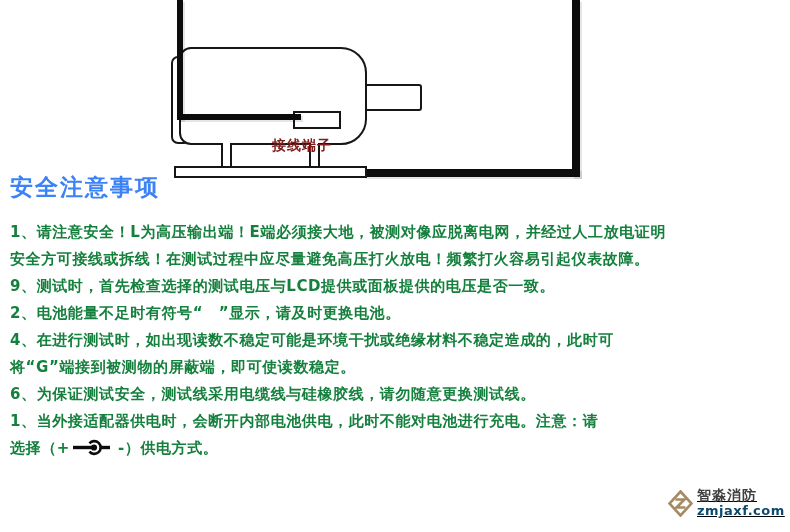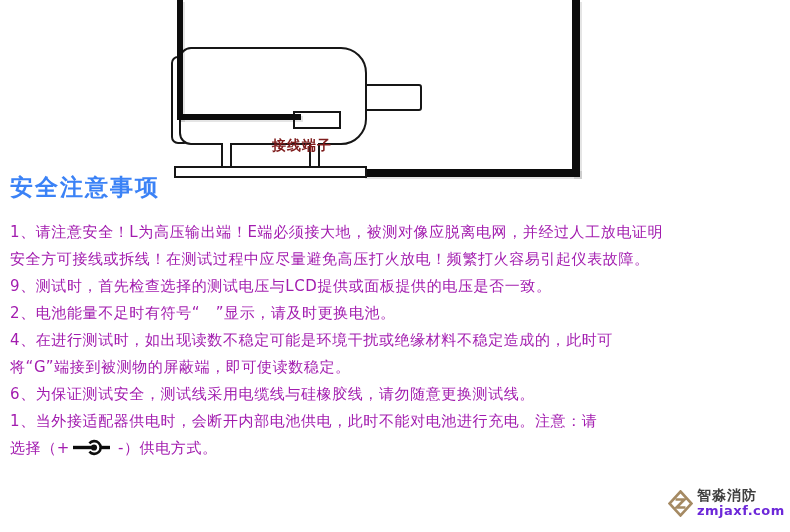--- a/index.html
+++ b/index.html
@@ -29,30 +29,30 @@
   .wire2-v{left:572px;top:0;width:8px;height:177px;}
   .wire2-h{left:363px;top:169px;width:217px;height:8px;}
   
   .content{position:absolute;left:10px;top:172px;width:772px;}
   .page-title{
     margin:0 0 16px 0;
     font-size:23px;font-weight:bold;color:#3b82f6;letter-spacing:2px;
   }
   .note-line{
     margin:0;
-    font-size:15px;line-height:27px;font-weight:normal;color:#a21caf;
+    font-size:15px;line-height:27px;font-weight:bold;color:#15803d;
     letter-spacing:0.6px;white-space:nowrap;
   }
   .dc-symbol{vertical-align:-4px;margin:0 2px;}
   
-  .watermark{position:absolute;left:668px;top:487px;display:flex;align-items:flex-end;}
+  .watermark{position:absolute;left:668px;top:487px;display:flex;align-items:flex-end;text-decoration:underline;}
   .wm-icon{margin-top:3px;margin-right:4px;}
   .wm-texts{display:flex;flex-direction:column;line-height:1;}
   .wm-brand{font-size:14px;font-weight:bold;color:#3f3f3f;letter-spacing:1px;}
-  .wm-domain{font-size:13px;font-weight:bold;color:#6d28d9;margin-top:2px;letter-spacing:0.5px;}
+  .wm-domain{font-size:13px;font-weight:bold;color:#0c4a6e;margin-top:2px;letter-spacing:0.5px;}
 </style>
 </head>
 <body>
 
 <div class="diagram">
   <div class="abs outline motor-shaft"></div>
   <div class="abs outline motor-cap"></div>
   <div class="abs outline motor-body"></div>
   <div class="abs outline motor-foot foot-1"></div>
   <div class="abs outline motor-foot foot-2"></div>

